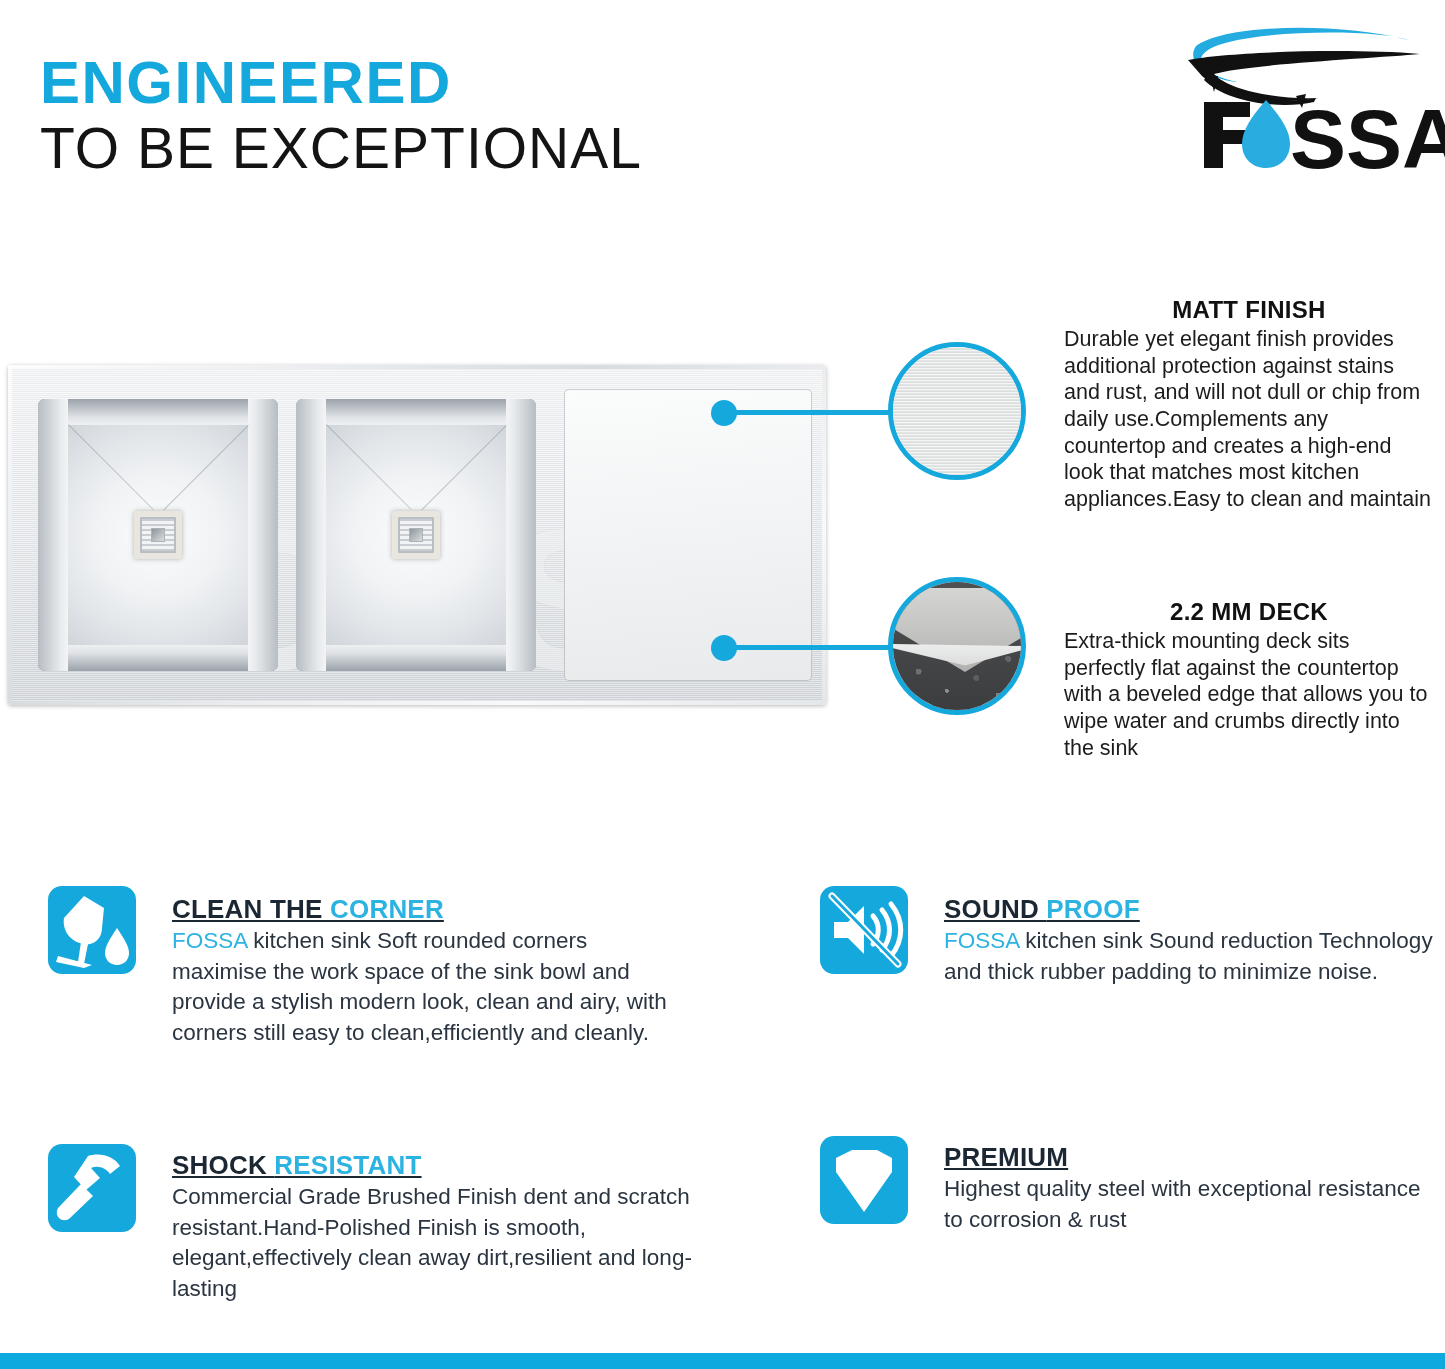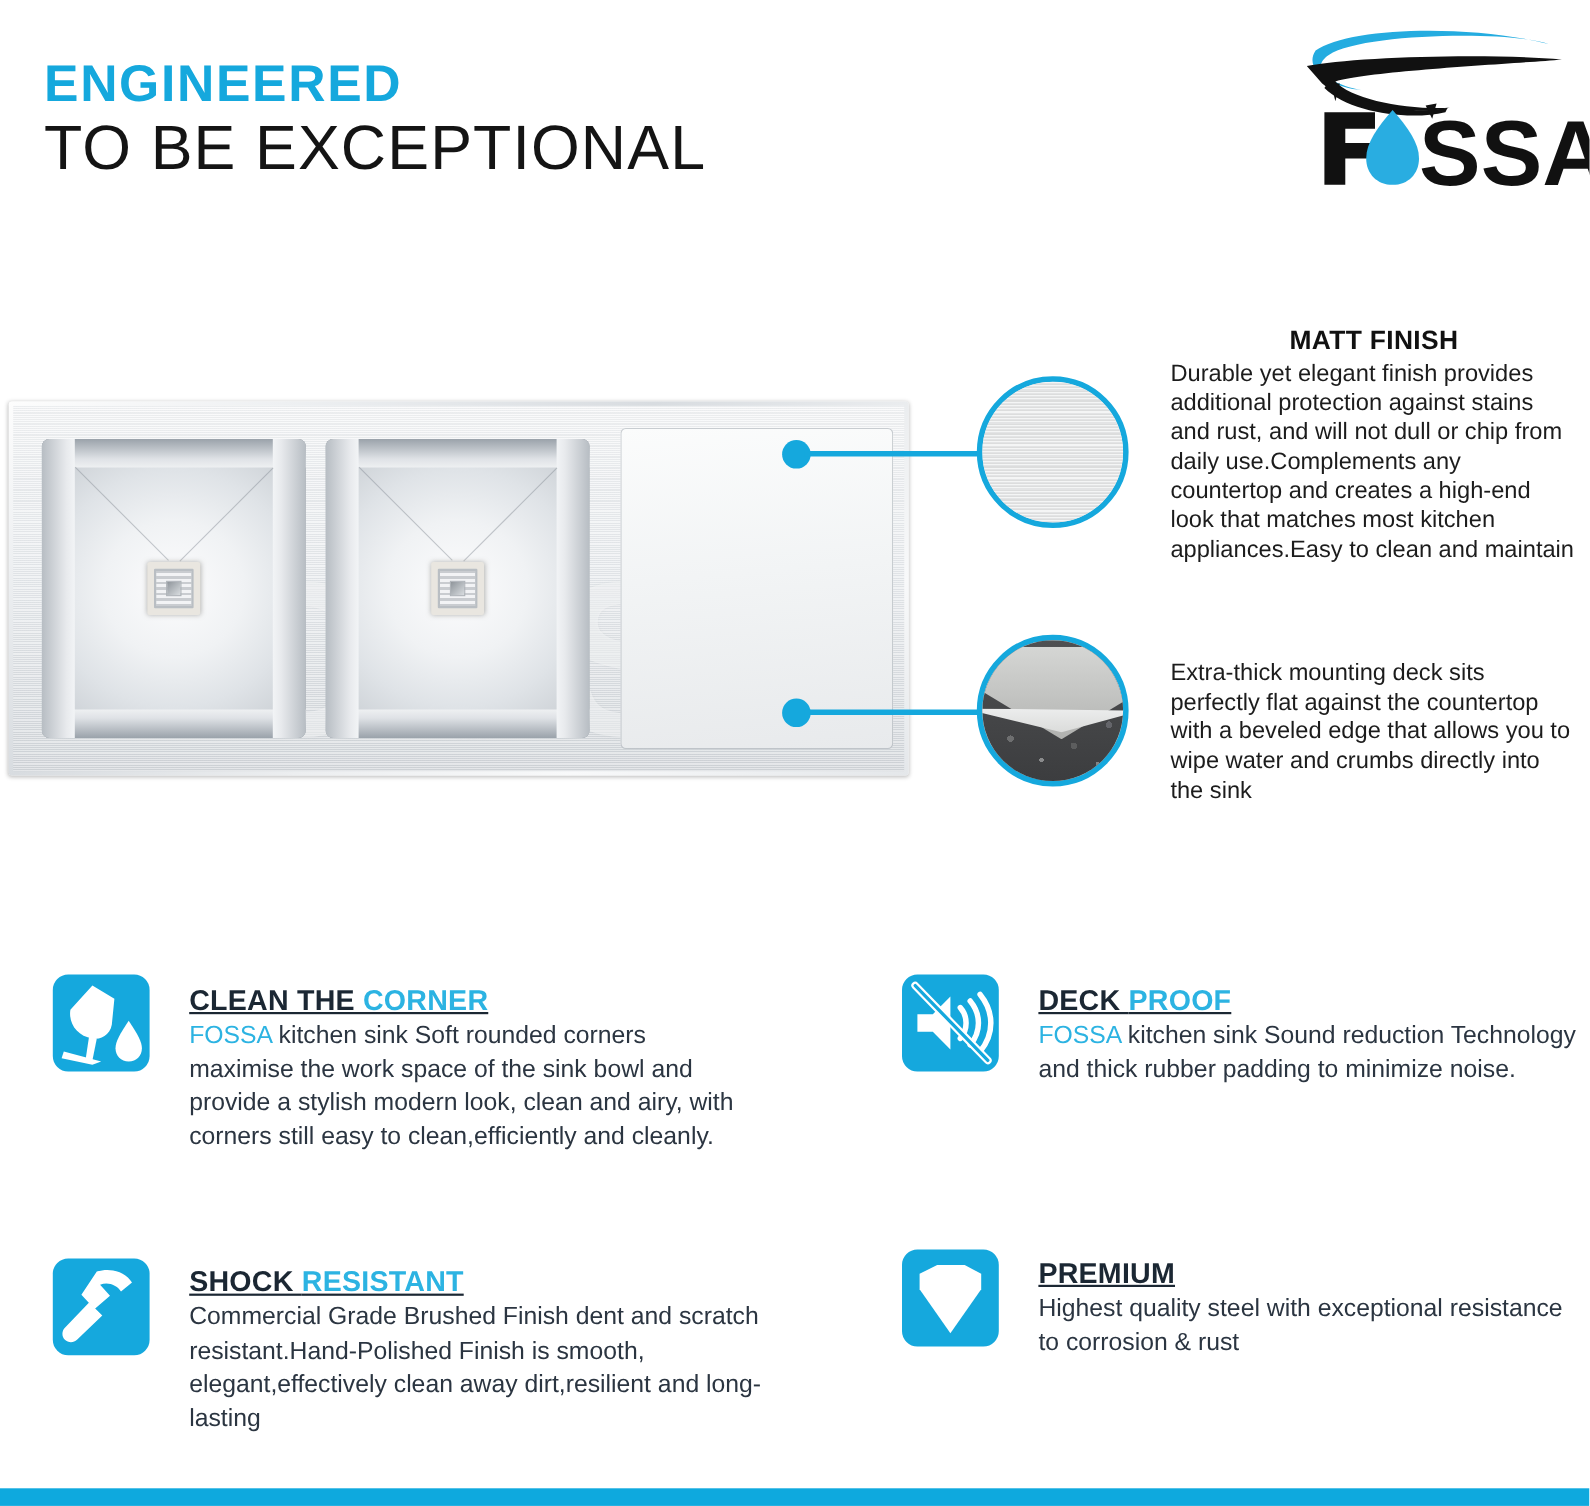--- a/index.html
+++ b/index.html
@@ -14,21 +14,21 @@
   }
 
   
   .headline {
     position: absolute;
     left: 40px;
     top: 52px;
     width: 950px;
   }
   .headline-line1 {
-    font-size: 47px;
+    font-size: 60px;
     font-weight: bold;
     color: #15a8dd;
     letter-spacing: 1.5px;
     line-height: 1.02;
     white-space: nowrap;
   }
   .headline-line2 {
     font-size: 57px;
     font-weight: normal;
     color: #141414;
@@ -330,20 +330,21 @@
 
 <div class="callout-dot" style="left:711px; top:635px;"></div>
 <div class="callout-line" style="left:731px; top:645px; width:162px;"></div>
 <div class="callout-circle" style="left:888px; top:577px;">
   <div class="deck-tex"></div>
   <div class="deck-steel"></div>
   <div class="deck-bevel"></div>
 </div>
 
 <div class="rblock" style="left:1064px; top:598px;">
+  <h3>2.2 MM DECK</h3>
   <p>Extra-thick mounting deck sits perfectly flat against the countertop with a beveled edge that allows you to wipe water and crumbs directly into the sink</p>
 </div>
 
 <div class="feature" style="left:48px; top:886px; width:620px;">
   <div class="feat-icon">
     <svg width="88" height="88" viewBox="0 0 88 88">
       <path d="M36 10 L56 22 L54 42 C54 54, 44 60, 36 58 C22 56, 14 44, 16 32 Z" fill="#ffffff"></path>
       <path d="M33 56 L30 76 L36 78 L40 58 Z" fill="#ffffff"></path>
       <path d="M10 70 L44 79 L36 82 L8 76 Z" fill="#ffffff"></path>
       <path d="M69 42 C77 54, 81 61, 81 67 C81 74, 76 79, 69 79 C62 79, 57 74, 57 67 C57 61, 61 54, 69 42 Z" fill="#ffffff"></path>
@@ -360,21 +361,21 @@
     <svg width="88" height="88" viewBox="0 0 88 88">
       <path d="M14 36 L28 36 L44 20 L44 68 L28 52 L14 52 Z" fill="#ffffff"></path>
       <path d="M53 30 C60 38, 60 50, 53 58" stroke="#ffffff" stroke-width="5" fill="none" stroke-linecap="round"></path>
       <path d="M62 24 C72 36, 72 52, 62 64" stroke="#ffffff" stroke-width="5" fill="none" stroke-linecap="round"></path>
       <path d="M71 18 C84 34, 84 54, 71 70" stroke="#ffffff" stroke-width="5" fill="none" stroke-linecap="round"></path>
       <line x1="12" y1="10" x2="78" y2="78" stroke="#ffffff" stroke-width="7" stroke-linecap="round"></line>
       <line x1="12" y1="10" x2="78" y2="78" stroke="#15a8dd" stroke-width="3" stroke-linecap="round"></line>
     </svg>
   </div>
   <div class="feat-text" style="left:124px; top:8px; width:500px;">
-    <div class="feat-title"><span>DECK </span><span class="accent">PROOF</span></div>
+    <div class="feat-title"><span>SOUND </span><span class="accent">PROOF</span></div>
     <div class="feat-body"><span class="brand">FOSSA</span><span> kitchen sink Sound reduction Technology and thick rubber padding to minimize noise.</span></div>
   </div>
 </div>
 
 <div class="feature" style="left:48px; top:1144px; width:660px;">
   <div class="feat-icon">
     <svg width="88" height="88" viewBox="0 0 88 88">
       <path d="M40 12 C52 8, 66 12, 72 22 L62 30 C58 24, 50 21, 43 24 L52 34 L38 46 L26 33 Z" fill="#ffffff"></path>
       <path d="M33 40 L45 52 L22 74 C19 77, 14 77, 11 74 C8 71, 8 66, 11 63 Z" fill="#ffffff"></path>
     </svg>

